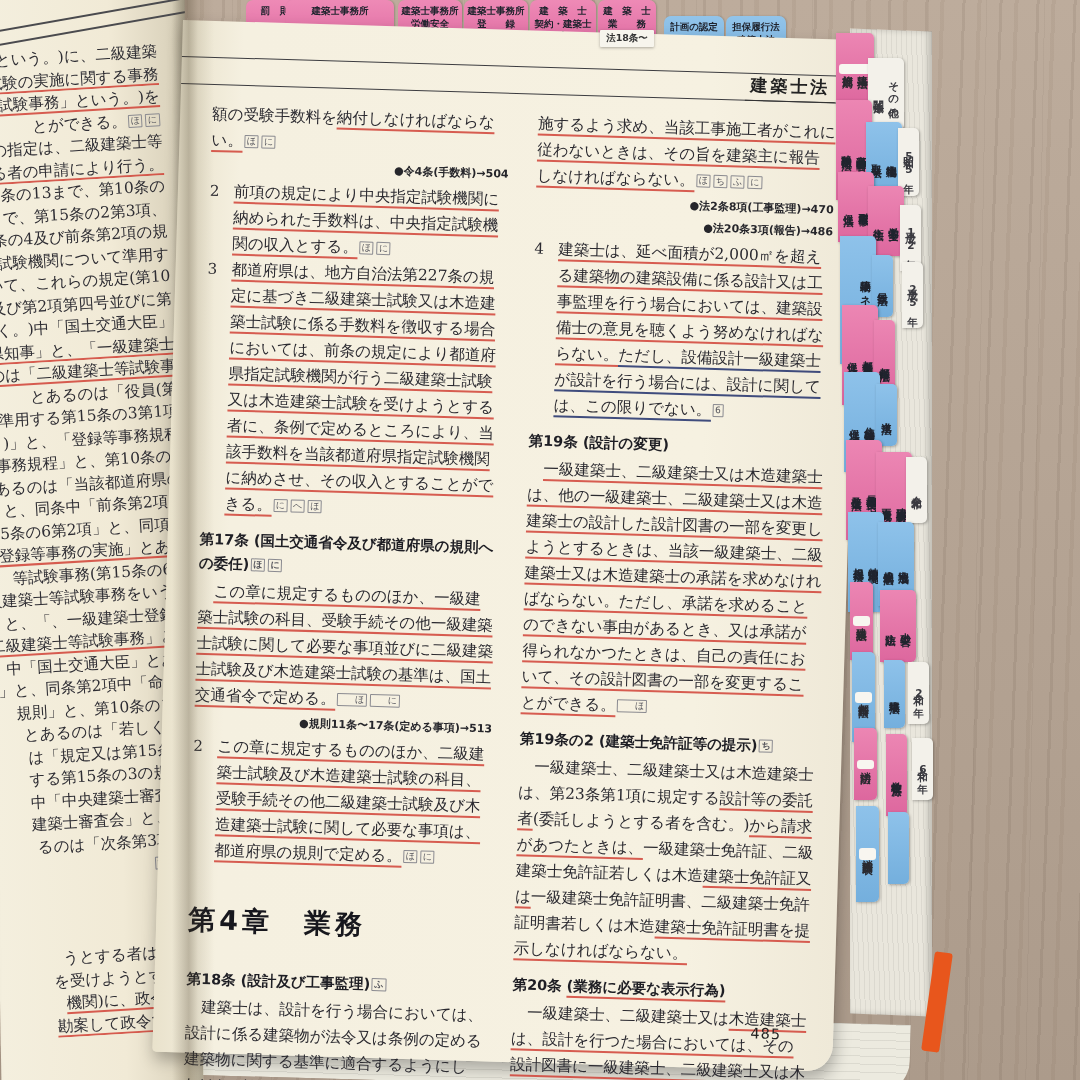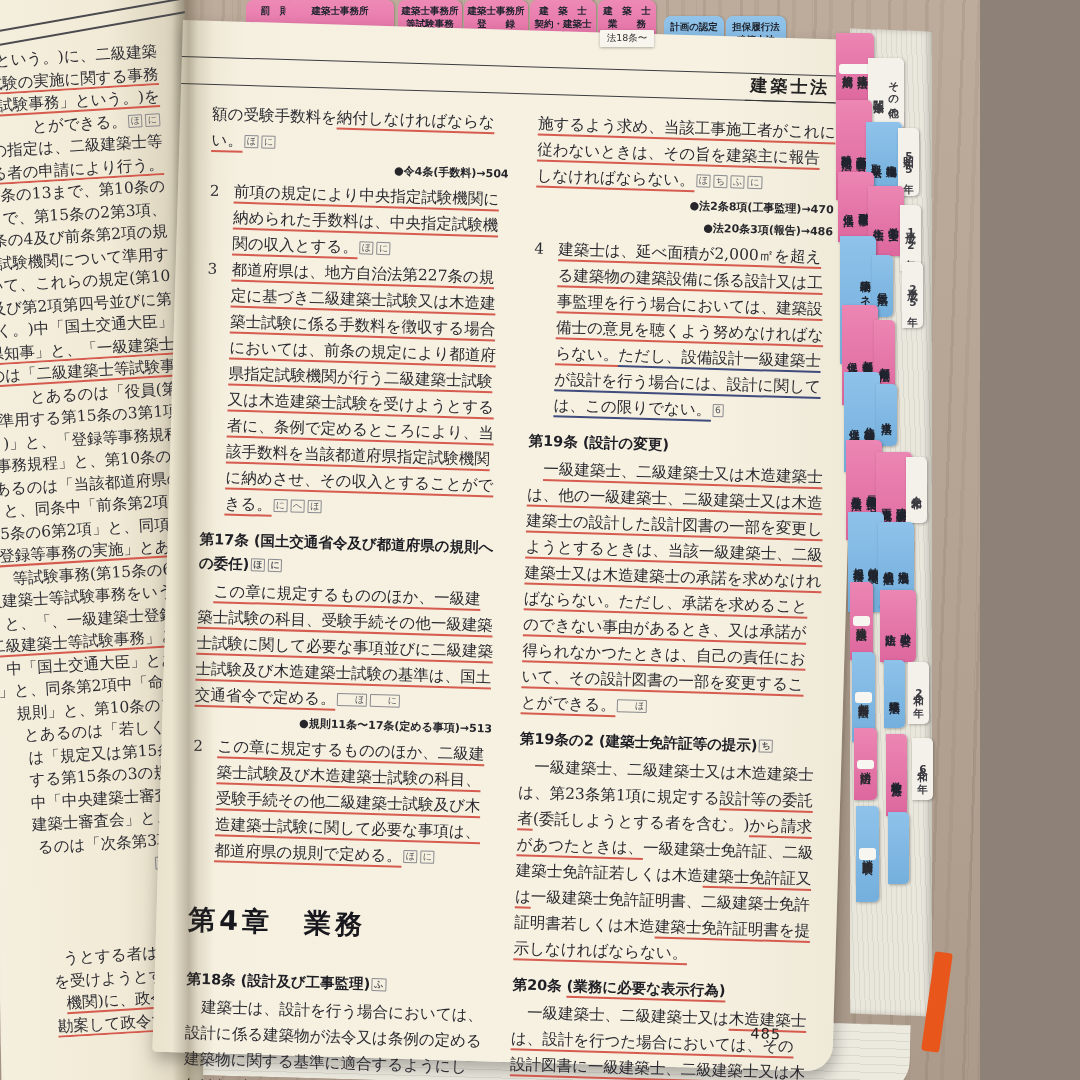--- a/index.html
+++ b/index.html
@@ -1,16 +1,16 @@
 <!DOCTYPE html>
 <html><head>
 <meta charset="utf-8">
 <style>
   html,body{margin:0;padding:0;background:#8d8178;}
-  .stage{position:relative;width:980px;height:1080px;overflow:hidden;
+  .stage{position:relative;width:1080px;height:1080px;overflow:hidden;
     background-color:#b5a494;
     background-image:
       repeating-linear-gradient(92deg, rgba(80,62,48,.10) 0 3px, rgba(0,0,0,0) 3px 15px, rgba(115,92,72,.09) 15px 19px, rgba(0,0,0,0) 19px 37px),
       repeating-linear-gradient(91deg, rgba(60,45,35,.05) 0 1px, rgba(0,0,0,0) 1px 58px),
       linear-gradient(180deg,#bdac9c,#ac9b8b);
     font-family:"DejaVu Sans", sans-serif;}
   
   .curl{position:absolute;left:818px;top:58px;width:58px;height:252px;background:linear-gradient(90deg,#f8f7f2,#e9e7df);border-radius:6px;z-index:1;box-shadow:1px 2px 4px rgba(0,0,0,.2);}
   .edge-stack{position:absolute;left:850px;top:30px;width:82px;height:985px;background:#e9e6dc;
     background-image:repeating-linear-gradient(88deg, rgba(0,0,0,.06) 0 1px, rgba(0,0,0,0) 1px 5px);
@@ -53,21 +53,21 @@
   .u-red{text-decoration:underline;text-decoration-color:rgba(208,58,48,.82);text-decoration-thickness:1.7px;text-underline-offset:5px;}
   .u-blue{text-decoration:underline;text-decoration-color:rgba(38,52,110,.88);text-decoration-thickness:1.8px;text-underline-offset:5px;}
   .lp-text .u-red{text-underline-offset:4px;}
   .pageno{position:absolute;bottom:28px;right:52px;font-size:14.5px;color:#222;letter-spacing:1px;}
   
   .ttab{position:absolute;top:0;height:48px;z-index:1;border-radius:7px 7px 0 0;
     text-align:center;font-weight:bold;font-size:9.5px;line-height:12.5px;color:#20242e;padding-top:5px;box-sizing:border-box;
     box-shadow:1px 0 2px rgba(0,0,0,.2);}
   .ttab.pink{background:linear-gradient(#ee8ab6,#e06ba2);}
   .ttab.blue{background:linear-gradient(#92c4ea,#79b2df);margin-top:16px;}
-  .tsub{position:absolute;z-index:3;background:#f7f5ed;font-size:9.5px;font-weight:normal;color:#333;text-align:center;padding:2px 0;box-shadow:0 1px 3px rgba(0,0,0,.3);border-radius:1px;}
+  .tsub{position:absolute;z-index:3;background:#f7f5ed;font-size:9.5px;font-weight:bold;color:#333;text-align:center;padding:2px 0;box-shadow:0 1px 3px rgba(0,0,0,.3);border-radius:1px;}
   .stab{position:absolute;z-index:3;writing-mode:vertical-rl;text-orientation:upright;white-space:pre-line;
     font-weight:bold;font-size:10.5px;line-height:15px;letter-spacing:1px;color:#20242e;text-align:center;
     padding:5px 3px;border-radius:0 5px 5px 0;box-shadow:1px 1px 3px rgba(0,0,0,.3);box-sizing:border-box;}
   .stab.pink{background:linear-gradient(#ec86b3,#dd679e);}
   .stab.blue{background:linear-gradient(#8ec2ea,#74afdd);}
   .stab.white{background:#f3f1ea;color:#3a3a40;}
   .stab .inbox{background:#f8f6f0;border-radius:3px;padding:3px 1px;display:inline-block;color:#2a2a30;}
 </style>
 </head>
 <body>
@@ -81,21 +81,21 @@
 
   <div id="top-tabs">
       <div class="ttab pink" style="left: 246px; width: 58px;">
         <div>罰　則</div>
       </div>
       <div class="ttab pink" style="left: 286px; width: 108px;">
         <div>建築士事務所</div>
       </div>
       <div class="ttab pink" style="left: 398px; width: 64px;">
         <div>建築士事務所</div>
-        <div>等試験事務</div>
+        <div>労働安全</div>
       </div>
       <div class="ttab pink" style="left: 464px; width: 64px;">
         <div>建築士事務所</div>
         <div>登　　録</div>
       </div>
       <div class="ttab pink" style="left: 530px; width: 66px;">
         <div>建　築　士</div>
         <div>契約・建築士会</div>
       </div>
       <div class="ttab pink" style="left: 598px; width: 58px;">

